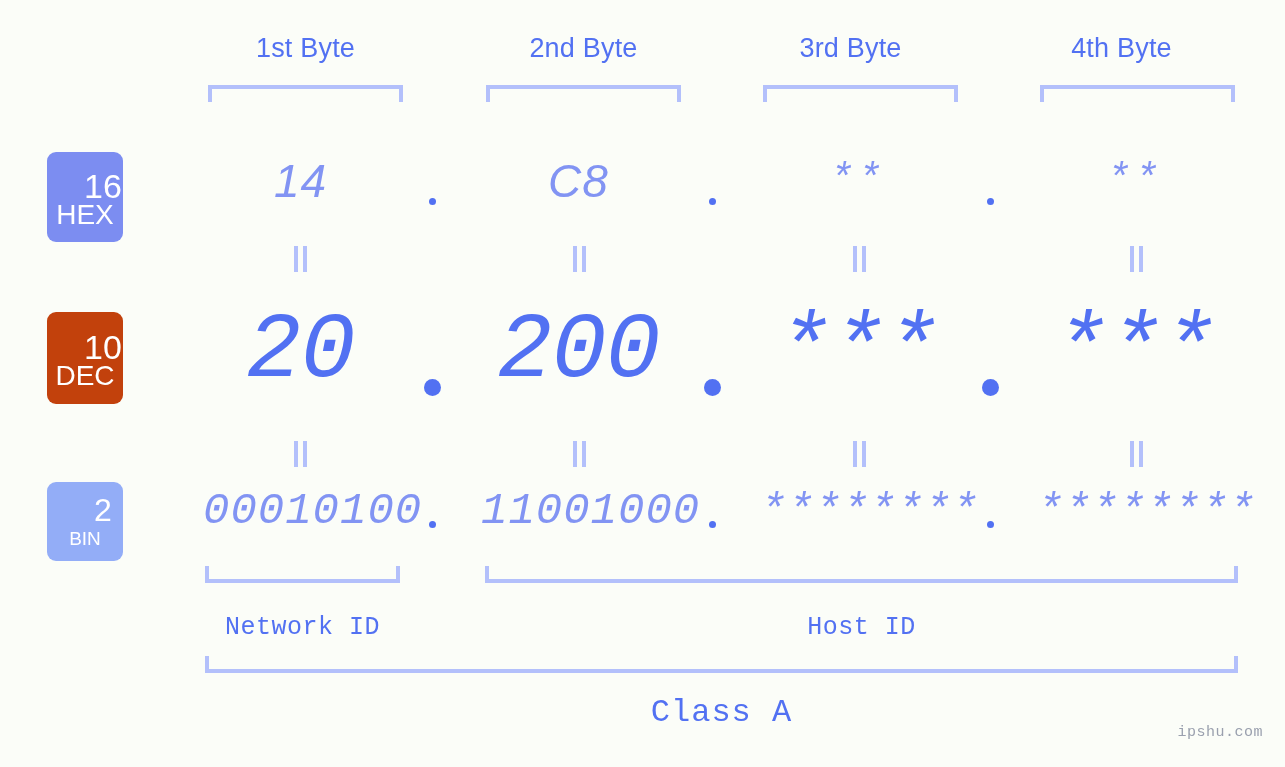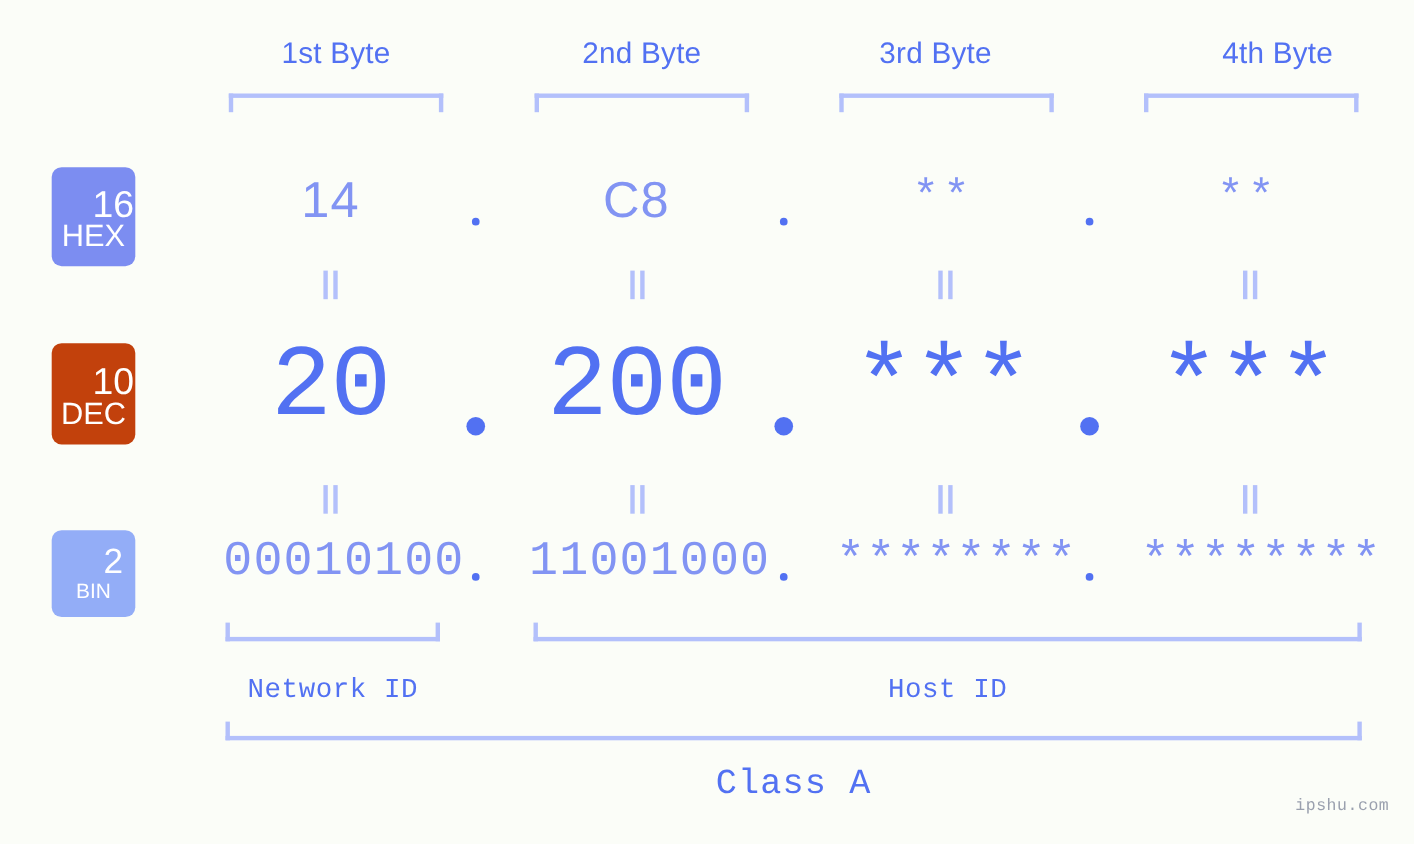--- a/index.html
+++ b/index.html
@@ -86,20 +86,21 @@
   #badge-bin { top: 482px; height: 79px; background: #93adf7; }
   #badge-bin .num { font-size: 32px; }
   #badge-bin .lbl { font-size: 19px; }
 
   
   .val {
     position: absolute;
     text-align: center;
     white-space: nowrap;
     font-family: "Liberation Mono", monospace;
+    font-style: italic;
   }
 
   .row-hex .val {
     top: 155px;
     font-size: 46px;
     line-height: 52px;
     color: #8294f3;
     font-family: "Liberation Sans", sans-serif;
     letter-spacing: 1px;
   }
@@ -185,21 +186,21 @@
   }
 </style>
 </head>
 <body>
 
 <div id="stage">
 
   <div class="byte-header" style="left:208px; width:195px;">1st Byte</div>
   <div class="byte-header" style="left:486px; width:195px;">2nd Byte</div>
   <div class="byte-header" style="left:753px; width:195px;">3rd Byte</div>
-  <div class="byte-header" style="left:1064px; width:195px;">4th Byte</div>
+  <div class="byte-header" style="left:1024px; width:195px;">4th Byte</div>
 
   <div class="bracket-top" style="left:208px; top:85px; width:195px;"></div>
   <div class="bracket-top" style="left:486px; top:85px; width:195px;"></div>
   <div class="bracket-top" style="left:763px; top:85px; width:195px;"></div>
   <div class="bracket-top" style="left:1040px; top:85px; width:195px;"></div>
 
   <div class="base-badge" id="badge-hex">
     <span class="num">16</span>
     <span class="lbl">HEX</span>
   </div>

